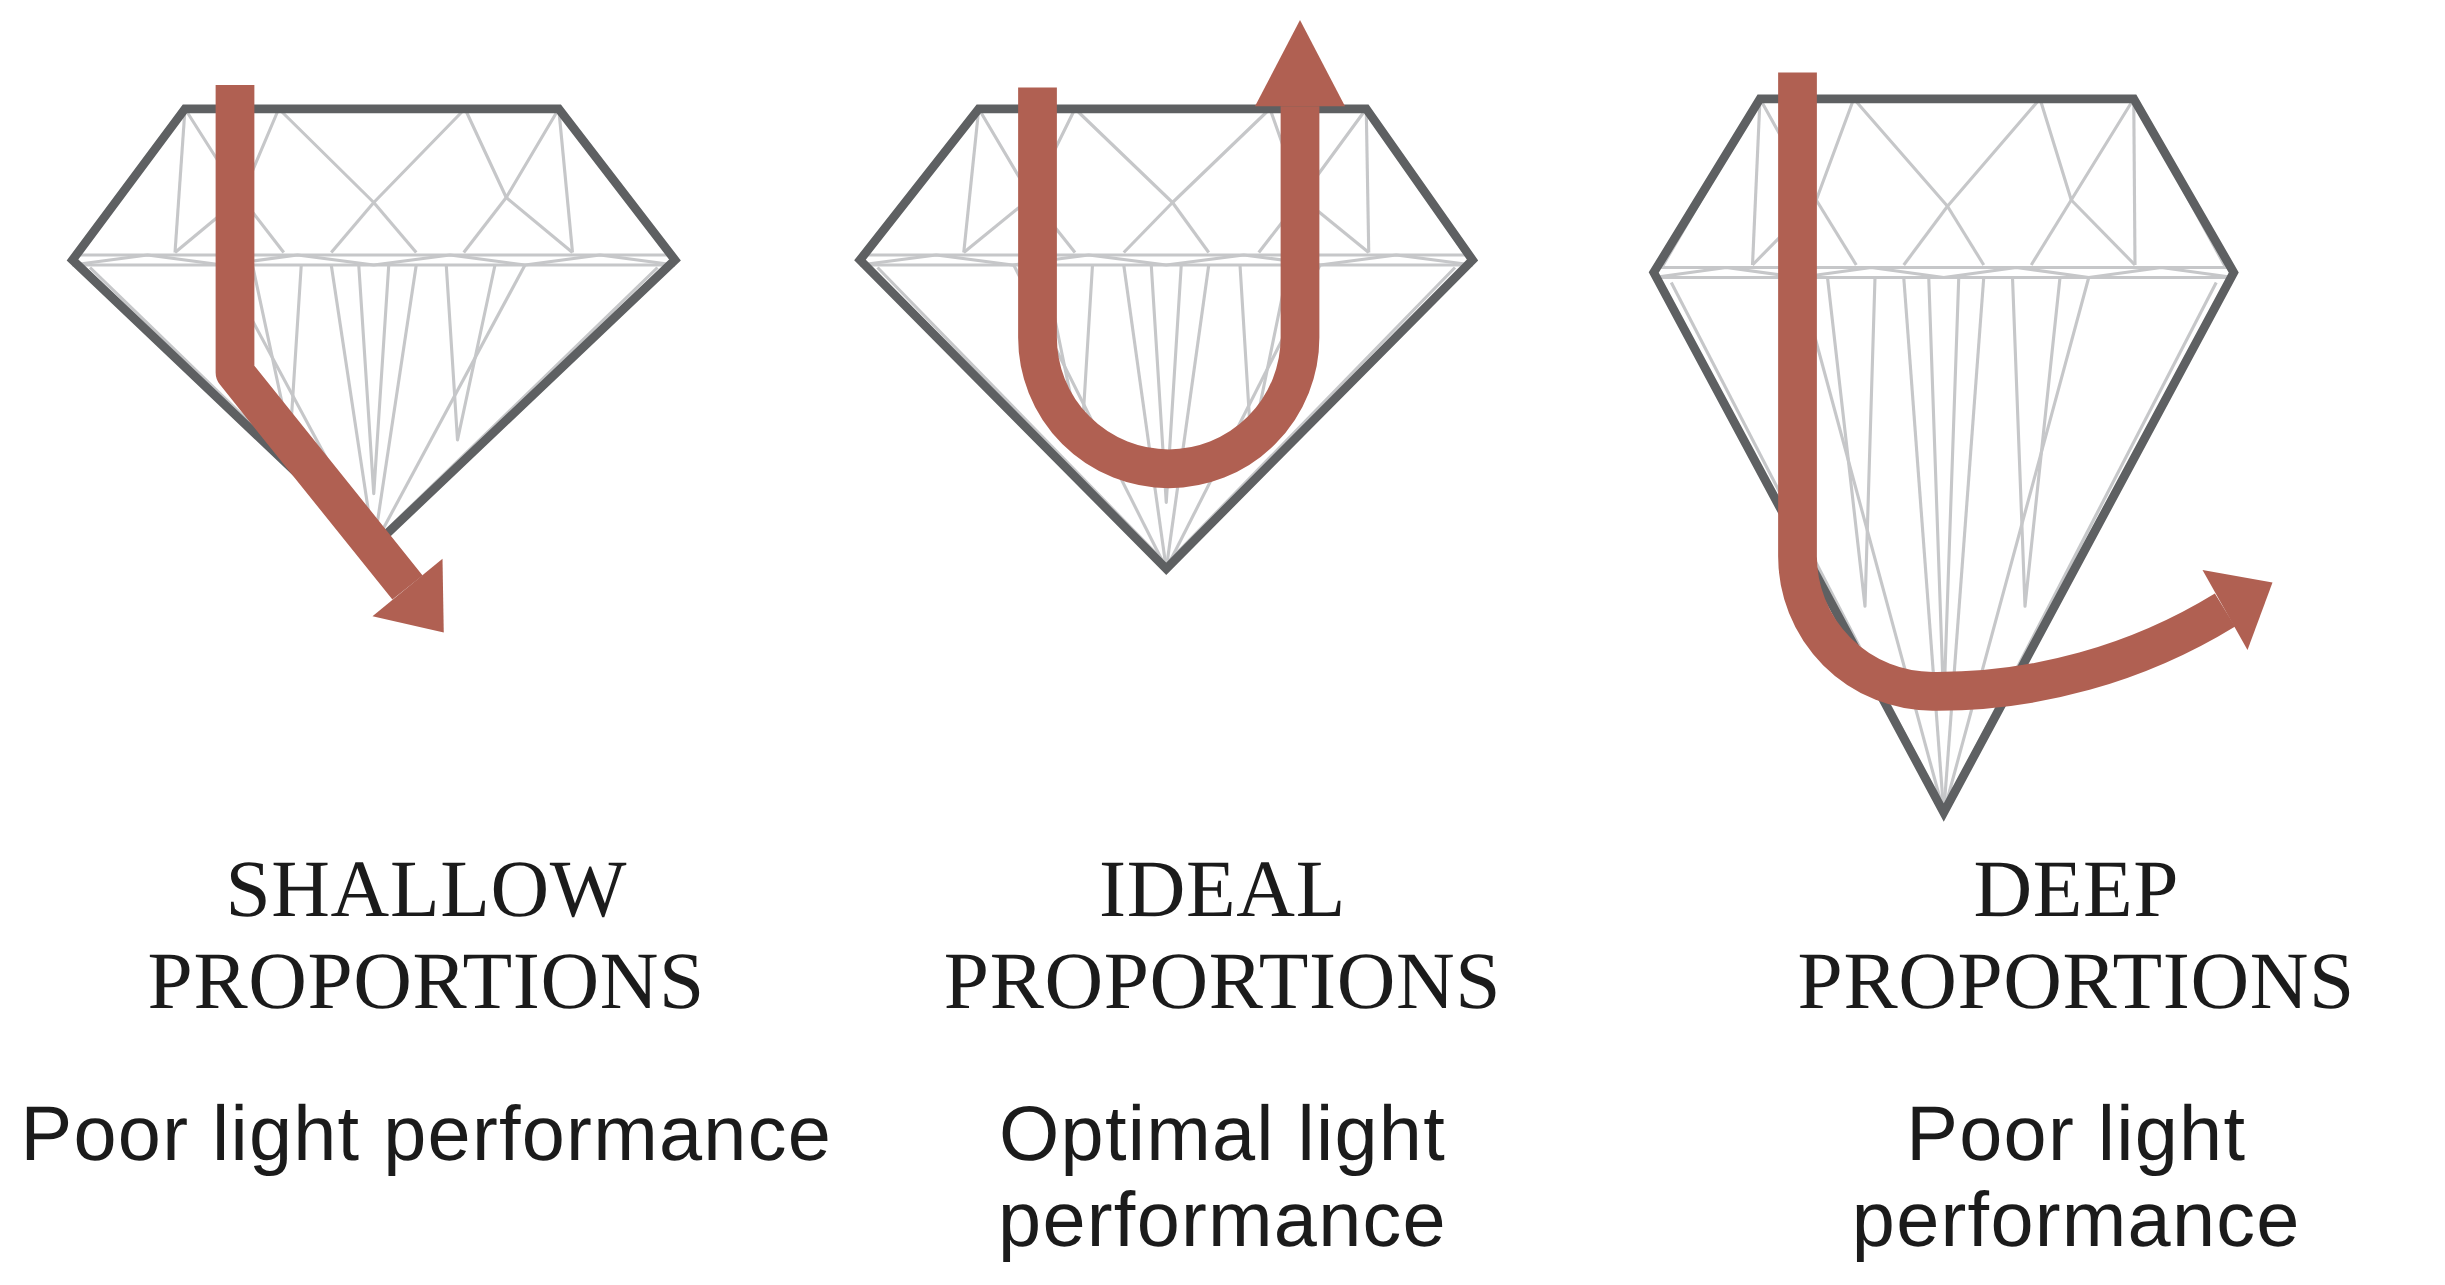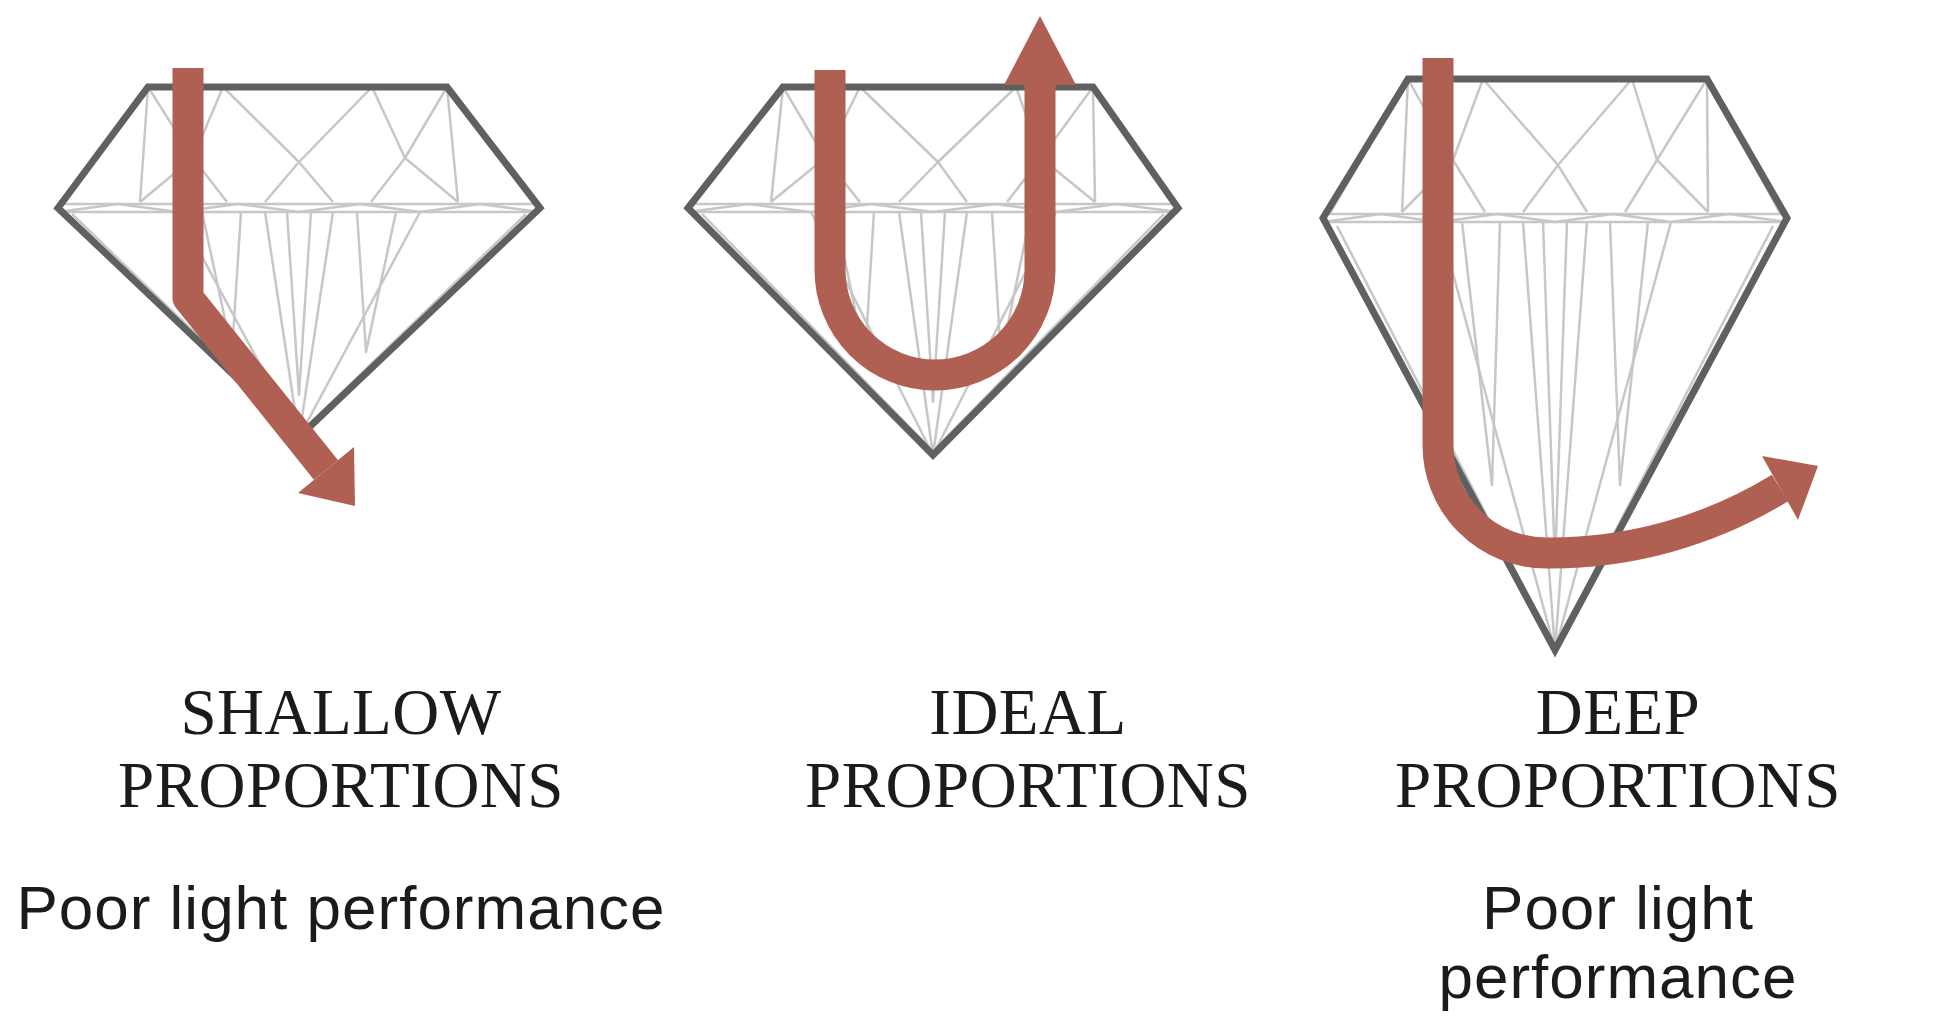--- a/index.html
+++ b/index.html
@@ -57,22 +57,22 @@
   }
   .subtitle {
     font-family: "Liberation Sans", sans-serif;
     font-weight: 400;
     font-size: 62px;
     line-height: 69px;
     letter-spacing: 1px;
     top: 873px;
   }
   .cap-1 { left: 341px; }
-  .cap-2 { left: 1028px; }
-  .cap-3 { left: 1618px; }
+  .cap-2 { left: 978px; }
+  .cap-3 { left: 1661px; }
 </style>
 </head>
 <body>
 
 <div class="stage">
 
   <svg class="figure-svg" width="1956" height="680" viewBox="0 0 1956 680" aria-hidden="true">
 
     <g>
       <g class="facet">
@@ -178,15 +178,17 @@
   </svg>
 
   <div class="caption heading cap-1">SHALLOW
 PROPORTIONS</div>
   <div class="caption heading cap-2">IDEAL
 PROPORTIONS</div>
   <div class="caption heading cap-3">DEEP
 PROPORTIONS</div>
 
   <div class="caption subtitle cap-1">Poor light performance</div>
+  <div class="caption subtitle cap-2">Optimal light
+performance</div>
   <div class="caption subtitle cap-3">Poor light performance</div>
 
 </div>
 
 </body></html>

